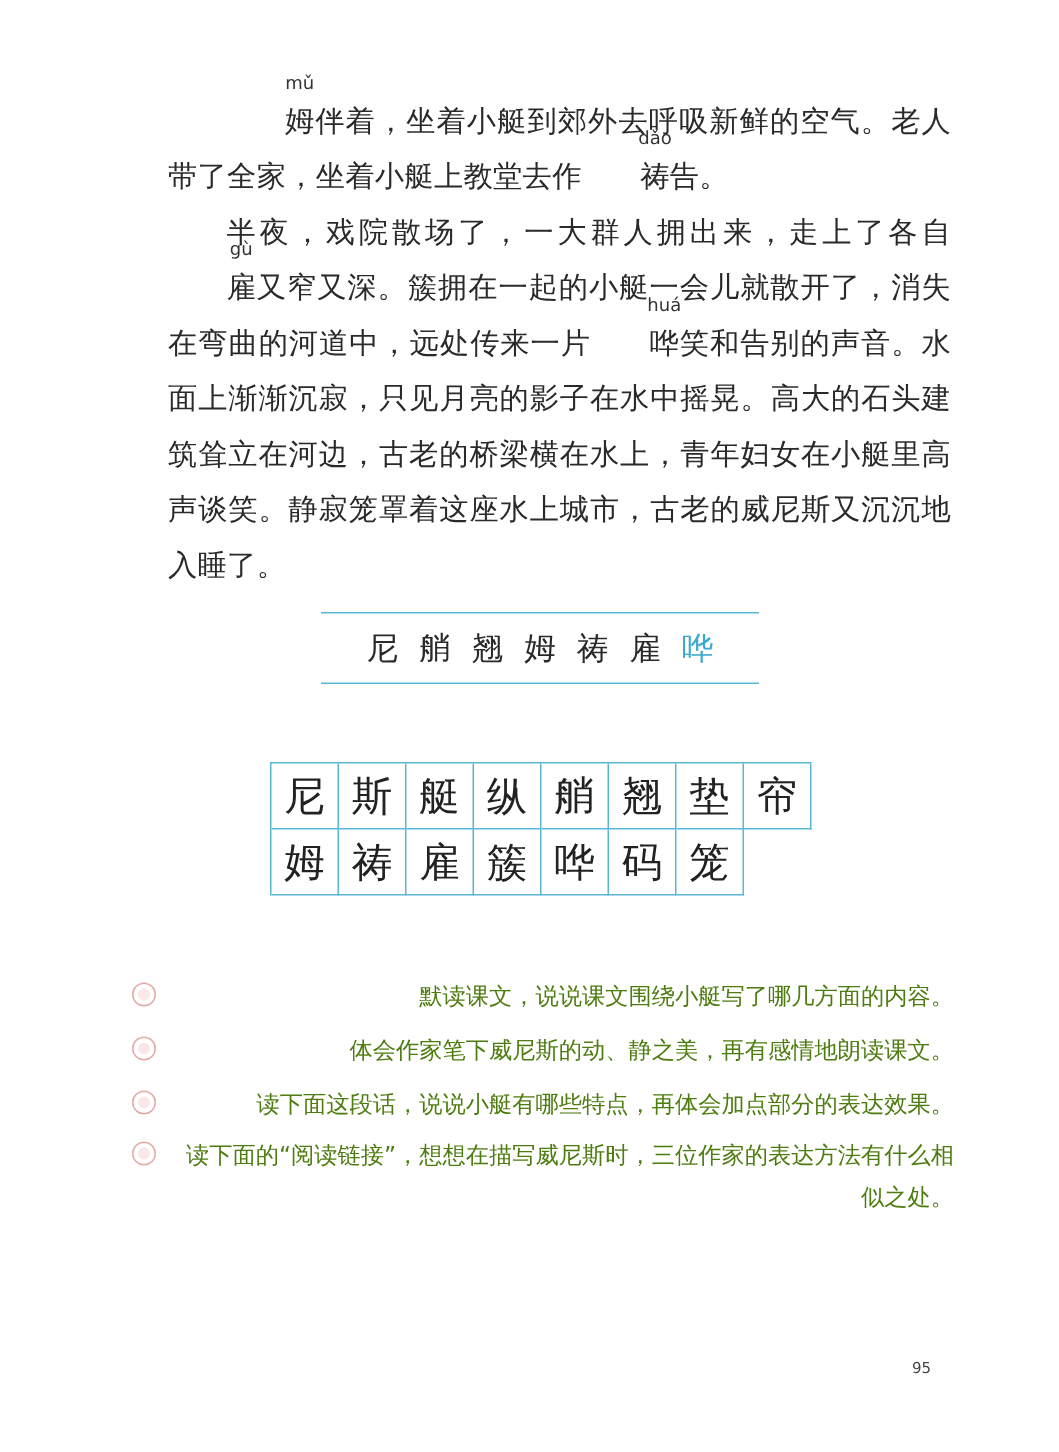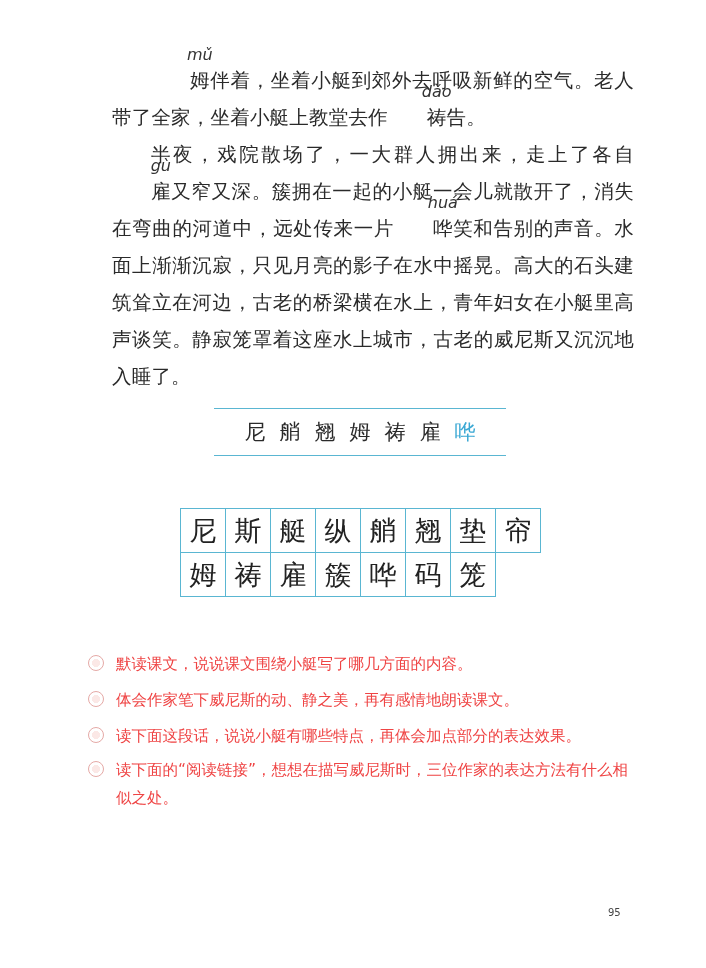--- a/index.html
+++ b/index.html
@@ -6,36 +6,36 @@
   body {
     width:706px; height:968px; background:#ffffff; position:relative; overflow:hidden;
     font-family:"DejaVu Serif","Liberation Serif",serif; color:#2a2a2a;
   }
   .passage { position:absolute; left:112px; top:62px; width:522px; }
   .para { margin:0; font-size:19.5px; line-height:37px; letter-spacing:0.2px; text-align:justify; }
   .para.indent { text-indent:2em; }
   .ruby-wrap { position:relative; display:inline-block; }
   .ruby-py {
     position:absolute; left:50%; transform:translateX(-50%); top:-12px;
-    font-family:"DejaVu Sans","Liberation Sans",sans-serif; font-size:16px; line-height:10px;
-    color:#333; white-space:nowrap; letter-spacing:0;font-style:italic;
+    font-family:"DejaVu Sans","Liberation Sans",sans-serif; font-size:12px; line-height:10px;
+    color:#333; white-space:nowrap; letter-spacing:0;
   }
   .word-box { position:absolute; left:214px; top:408px; width:292px; height:46px;
     border-top:1.5px solid #5ab6d2; border-bottom:1.5px solid #5ab6d2; display:flex;
     align-items:center; justify-content:center; gap:14px; font-size:21px; }
   .word-box span { display:inline-block; }
   .word-box .hl { color:#3aa8d4; }
   .char-grid { position:absolute; left:180px; top:508px; display:grid;
     grid-template-columns:repeat(8, 45px); grid-auto-rows:44px;
     border-left:1.5px solid #5ab6d2; border-top:1.5px solid #5ab6d2; }
   .char-cell { border-right:1.5px solid #5ab6d2; border-bottom:1.5px solid #5ab6d2;
     display:flex; align-items:center; justify-content:center; font-size:27px; color:#222; }
   .exercises { position:absolute; left:86px; top:650px; width:550px; }
   .ex { position:relative; padding-left:30px; font-family:"DejaVu Sans","Liberation Sans",sans-serif;
-    font-size:15.5px; color:#ef4444; line-height:28px; }
+    font-size:15.5px; color:#4d7c0f; line-height:28px;text-align:right; }
   .ex .seal { position:absolute; left:2px; top:5px; width:16px; height:16px; border-radius:50%;
     border:1.5px solid #e5a9a6; box-sizing:border-box; background:radial-gradient(circle,#fbe8e6 0 40%,transparent 41%); }
   .quote { font-family:"DejaVu Serif","Liberation Serif",serif; font-size:14.5px; color:#333;
     line-height:30px; padding-left:30px; margin-top:4px; }
   .quote .ind { text-indent:2em; }
   .dots { text-emphasis:filled dot; -webkit-text-emphasis:filled dot; text-emphasis-position:under; -webkit-text-emphasis-position:under; }
   .page-num { position:absolute; left:608px; top:907px; font-family:"DejaVu Sans","Liberation Sans",sans-serif; font-size:10px; color:#444; }
 </style>
 </head>
 <body>

